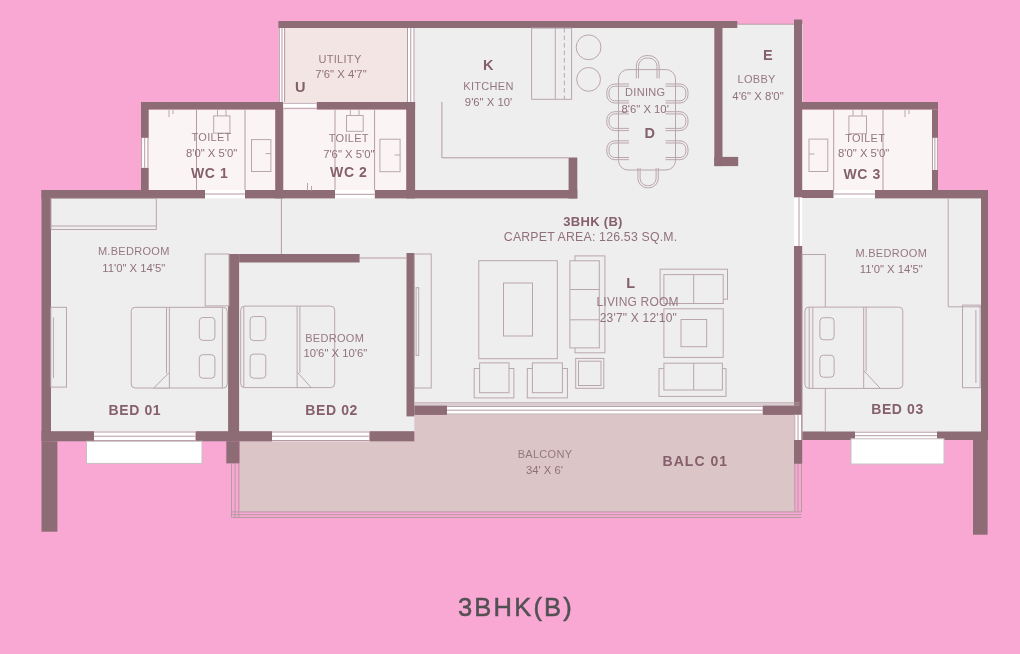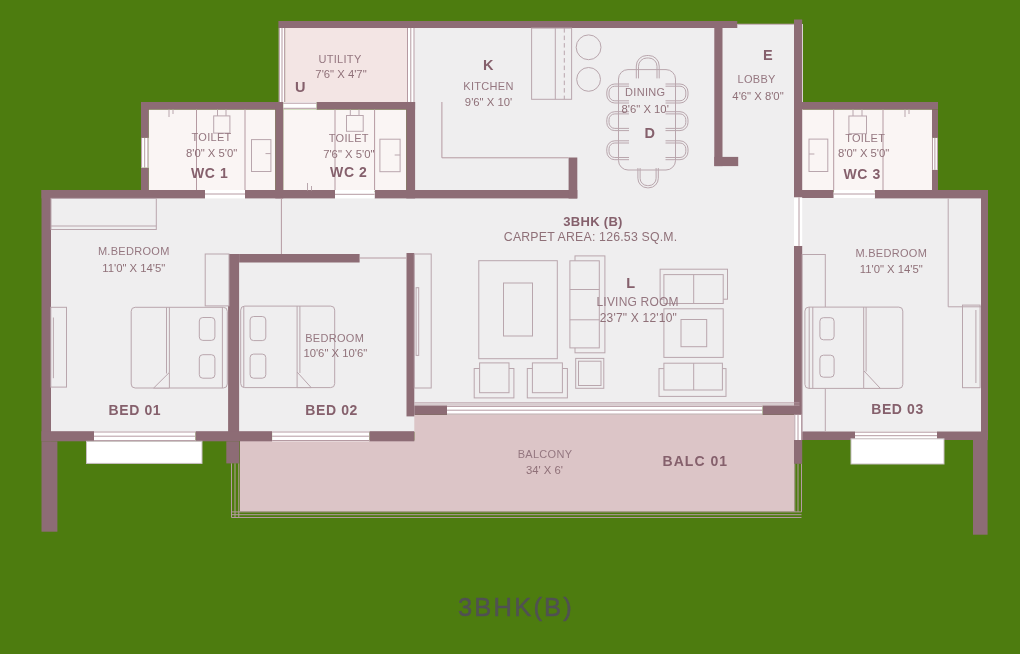--- a/index.html
+++ b/index.html
@@ -1,16 +1,16 @@
 <!DOCTYPE html>
 <html><head>
 <meta charset="utf-8">
 <style>
 html,body{margin:0;padding:0;background:#ffffff;}
-#page{position:relative;width:1020px;height:654px;background:#4d7c0f;overflow:hidden;}
+#page{position:relative;width:1020px;height:654px;background:#f9a8d4;overflow:hidden;}
 text{font-family:"Liberation Sans",sans-serif;}
 .lbl{fill:#957780;font-size:11px;letter-spacing:0.3px;}
 .dim{fill:#8f7078;font-size:11.3px;letter-spacing:0px;}
 .code{fill:#85606c;font-size:14px;font-weight:bold;letter-spacing:0.6px;}
 .big{fill:#85606c;font-size:14.5px;font-weight:bold;letter-spacing:0.5px;}
 </style>
 </head>
 <body>
 <div id="page">
 <svg width="1020" height="654" viewBox="0 0 1020 654">

